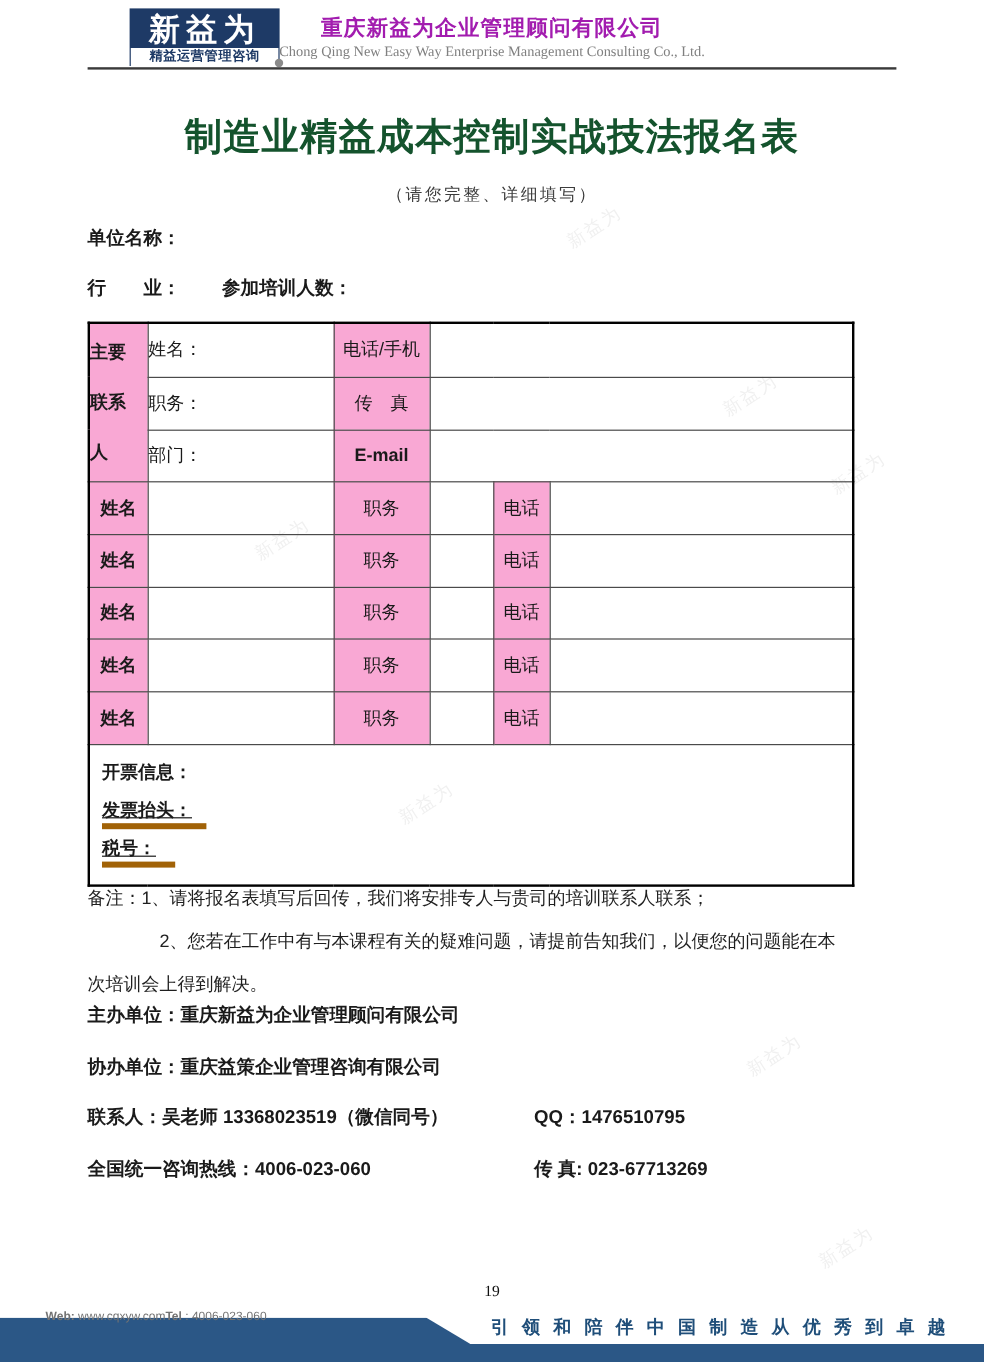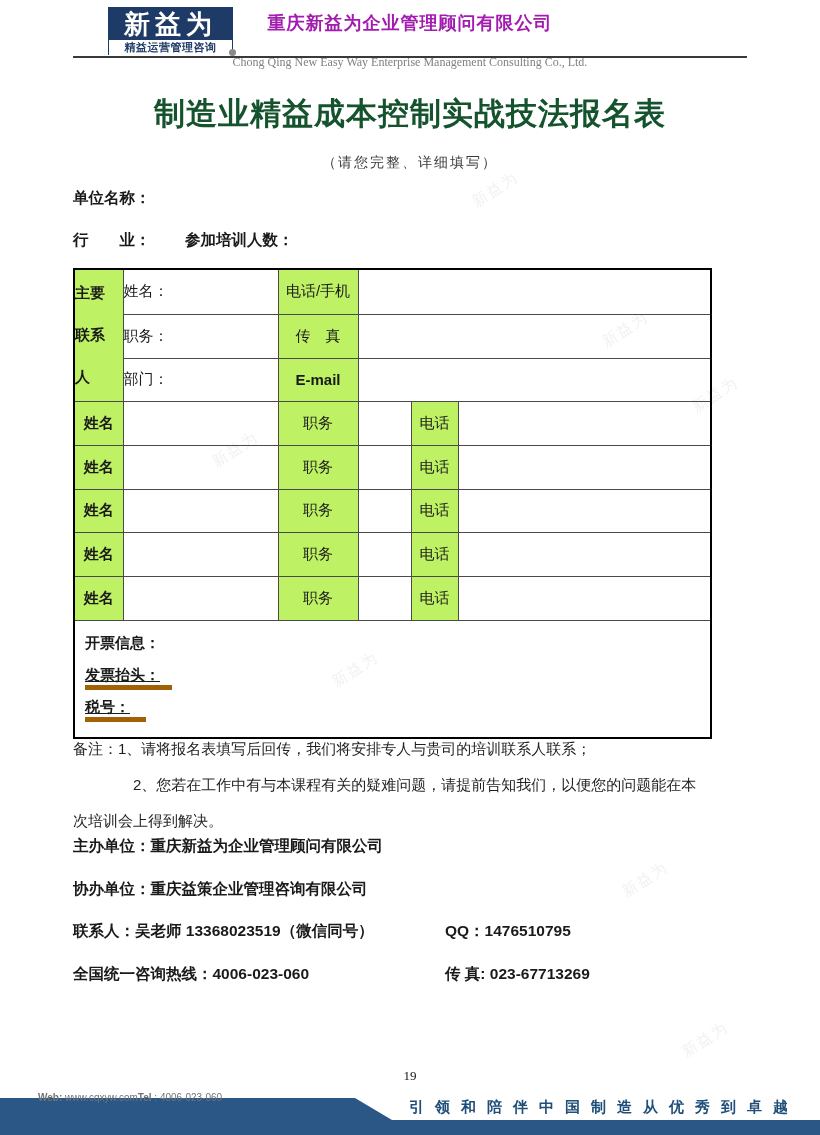--- a/index.html
+++ b/index.html
@@ -7,34 +7,34 @@
     position:relative;width:820px;height:1135px;overflow:hidden;background:#fff;
     font-family:"Liberation Sans","DejaVu Sans",sans-serif;color:#1a1a1a;
   }
   
   .logo{position:absolute;left:108px;top:7px;width:125px;height:48px;background:#1e3a66;}
   .logo-main{height:33px;line-height:34px;text-align:center;color:#fff;font-size:26px;font-weight:800;letter-spacing:5px;}
   .logo-sub{position:relative;height:15px;line-height:15px;margin:0 1px 1px 1px;background:#fff;color:#1e3a66;font-size:11px;font-weight:700;text-align:center;letter-spacing:0.5px;}
   .logo-dot{position:absolute;right:-3px;bottom:-1px;width:7px;height:7px;border-radius:50%;background:#8a8a8a;}
   .company{position:absolute;left:190px;top:11px;width:440px;text-align:center;}
   .company-cn{font-size:18px;font-weight:700;color:#a21caf;letter-spacing:1px;}
-  .company-en{margin-top:20px;font-size:12px;color:#808080;font-family:"Liberation Serif","DejaVu Serif",serif;}
+  .company-en{margin-top:1px;font-size:12px;color:#808080;font-family:"Liberation Serif","DejaVu Serif",serif;}
   .header-rule{position:absolute;left:73px;top:56px;width:674px;height:2px;background:#3a3a3a;}
   
   .doc-title{position:absolute;left:0;top:93px;width:100%;text-align:center;font-size:31px;font-weight:800;letter-spacing:1px;color:#14532d;}
   .doc-subtitle{position:absolute;left:0;top:154px;width:100%;text-align:center;font-size:14px;color:#3c3c3c;letter-spacing:2px;}
   
   .line-unit{position:absolute;left:73px;top:188px;font-size:15.5px;font-weight:700;}
   .line-industry{position:absolute;left:73px;top:230px;font-size:15.5px;font-weight:700;}
   .industry-second{position:absolute;left:112px;top:0;white-space:nowrap;}
   
   .reg-table{position:absolute;left:73px;top:268px;width:637px;border-collapse:collapse;table-layout:fixed;}
   .reg-table td{border:1px solid #4a4a4a;font-size:15px;padding:0;vertical-align:middle;}
   .reg-table{border:2px solid #000;}
-  .reg-table td.blue{background:#bef264;}
+  .reg-table td.blue{background:#f9a8d4;}
   .cell-center{text-align:center;}
   .cell-left{padding-left:9px;text-align:left;}
   .bold{font-weight:700;}
   .main-contact{display:flex;flex-direction:column;justify-content:space-around;height:126px;font-weight:700;}
   .invoice-cell{vertical-align:top !important;}
   .invoice-inner{padding:13px 10px 20px 10px;font-weight:700;font-size:15px;}
   .invoice-inner .inv-line{margin-bottom:13px;}
   .uline{border-bottom:5px solid #a16207;padding-right:12px;padding-bottom:2px;text-decoration:underline;}
   
   .notes{position:absolute;left:73px;top:731px;width:676px;font-size:15px;line-height:36px;color:#1f1f1f;}

